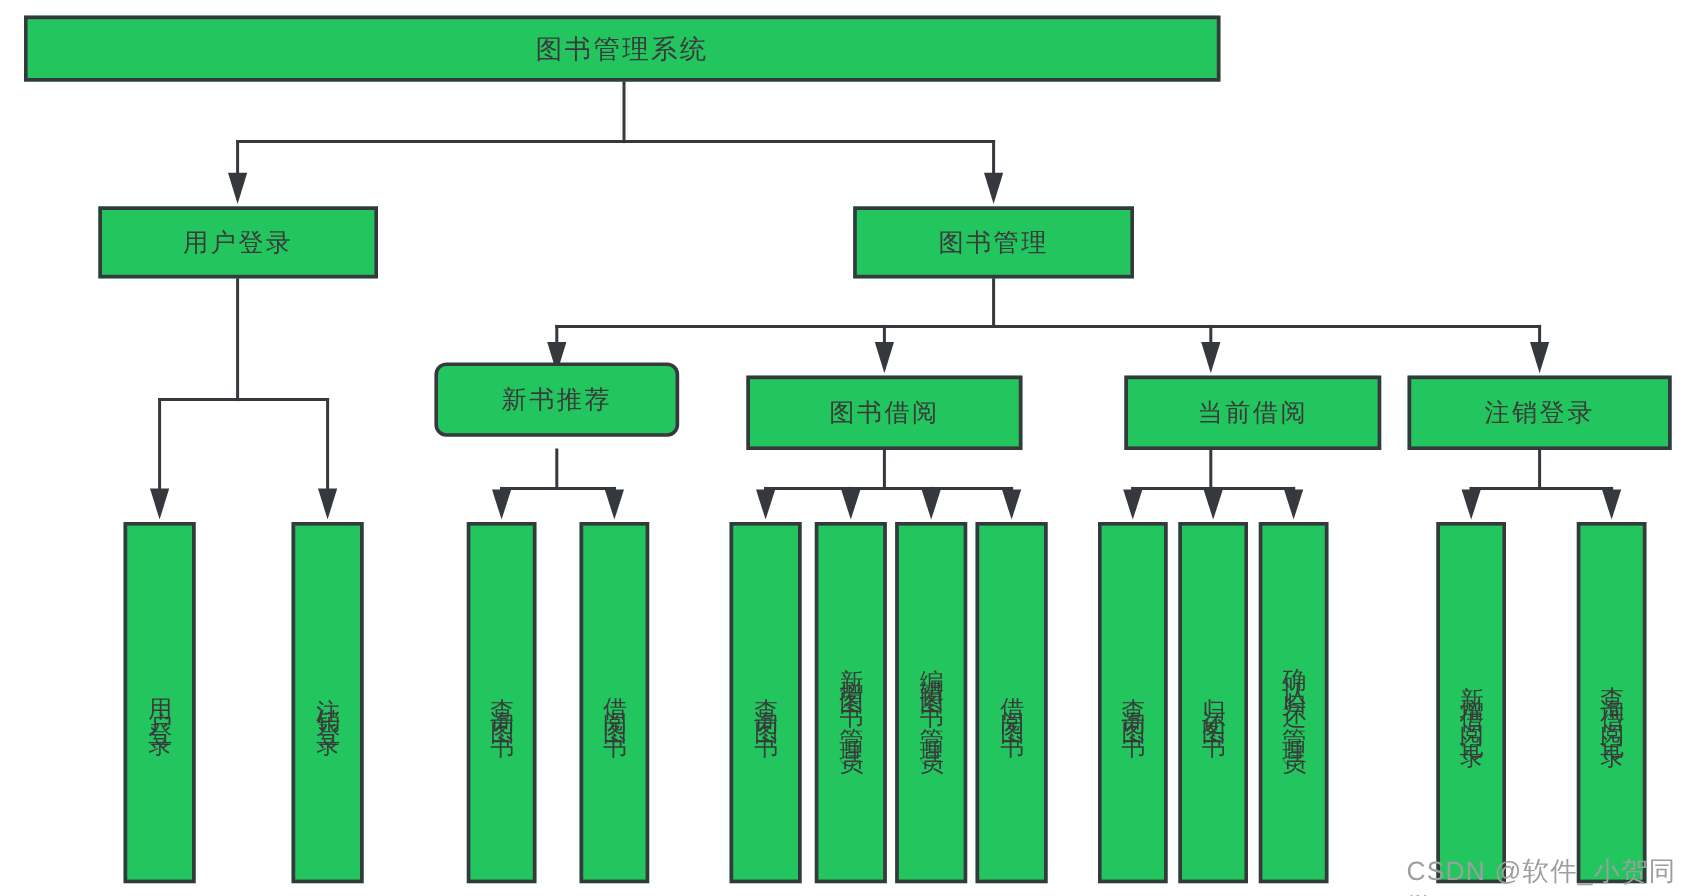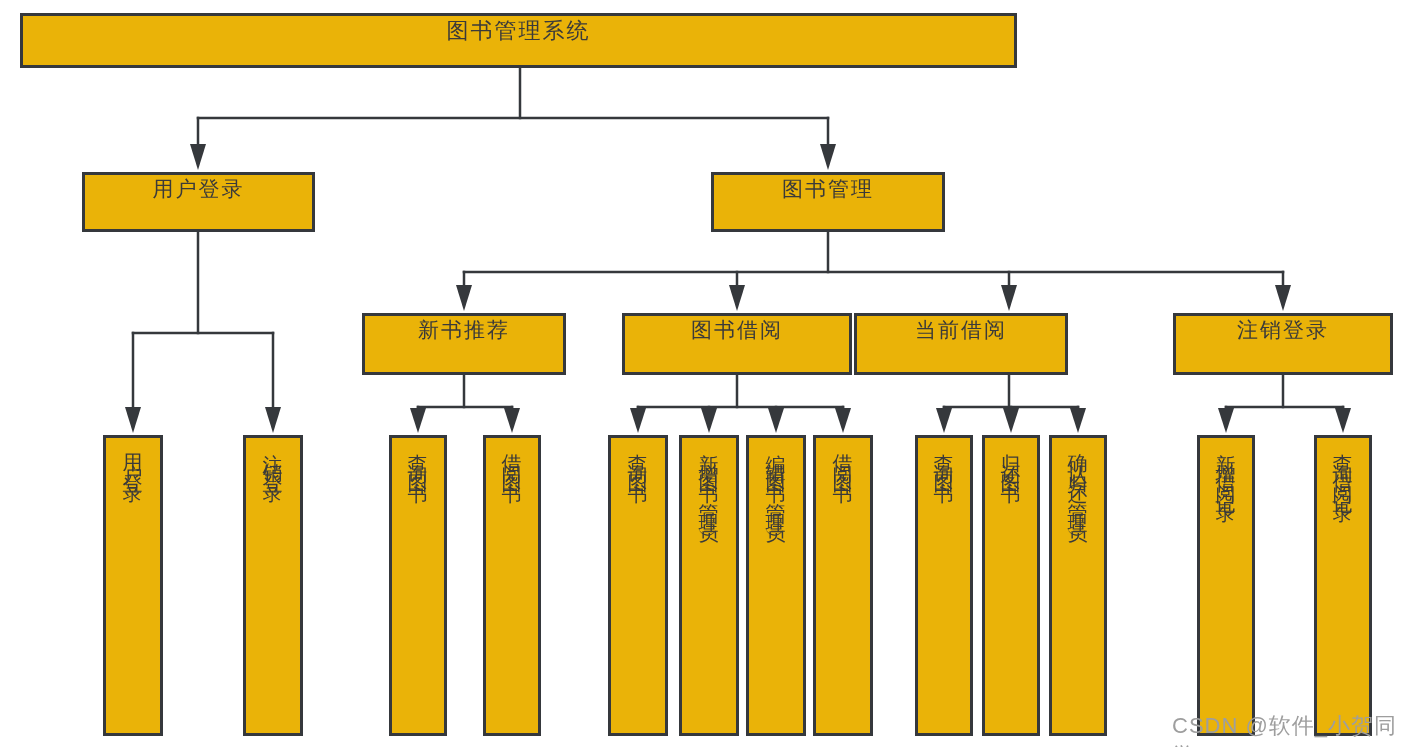--- a/index.html
+++ b/index.html
@@ -17,22 +17,23 @@
     left: 0; top: 0;
     width: 1405px; height: 747px;
     z-index: 1;
   }
   .c { stroke: #35383c; stroke-width: 2.5; fill: none; stroke-linecap: square; }
   .a { fill: #35383c; stroke: none; }
   .box {
     position: absolute;
     box-sizing: border-box;
     border: 3px solid #35383c;
-    background: #eab308;
+    background: #22c55e;
     display: flex;
+    align-items: center;
     justify-content: center;
     z-index: 2;
     font-size: 21px;
     letter-spacing: 2px;
     color: #3a3a3a;
   }
   .box.rootbox { font-size: 22px; }
   .leaf span {
     writing-mode: vertical-rl;
     text-orientation: mixed;
@@ -123,27 +124,27 @@
     <span>图书管理系统</span>
   </div>
 
   <div class="box" style="left:82px; top:172px; width:233px; height:60px;">
     <span>用户登录</span>
   </div>
   <div class="box" style="left:711px; top:172px; width:234px; height:60px;font-family:Liberation Mono, monospace;">
     <span>图书管理</span>
   </div>
 
-  <div class="box" style="left:362px; top:313px; width:204px; height:62px;">
+  <div class="box" style="left:362px; top:302px; width:204px; height:62px;border-radius:10px;">
     <span>新书推荐</span>
   </div>
   <div class="box" style="left:622px; top:313px; width:230px; height:62px;">
     <span>图书借阅</span>
   </div>
-  <div class="box" style="left:854px; top:313px; width:214px; height:62px;">
+  <div class="box" style="left:937px; top:313px; width:214px; height:62px;">
     <span>当前借阅</span>
   </div>
   <div class="box" style="left:1173px; top:313px; width:220px; height:62px;">
     <span>注销登录</span>
   </div>
 
   <div class="box leaf" style="left:103px; top:435px; width:60px; height:301px;">
     <span>用户登录</span>
   </div>
   <div class="box leaf" style="left:243px; top:435px; width:60px; height:301px;">

